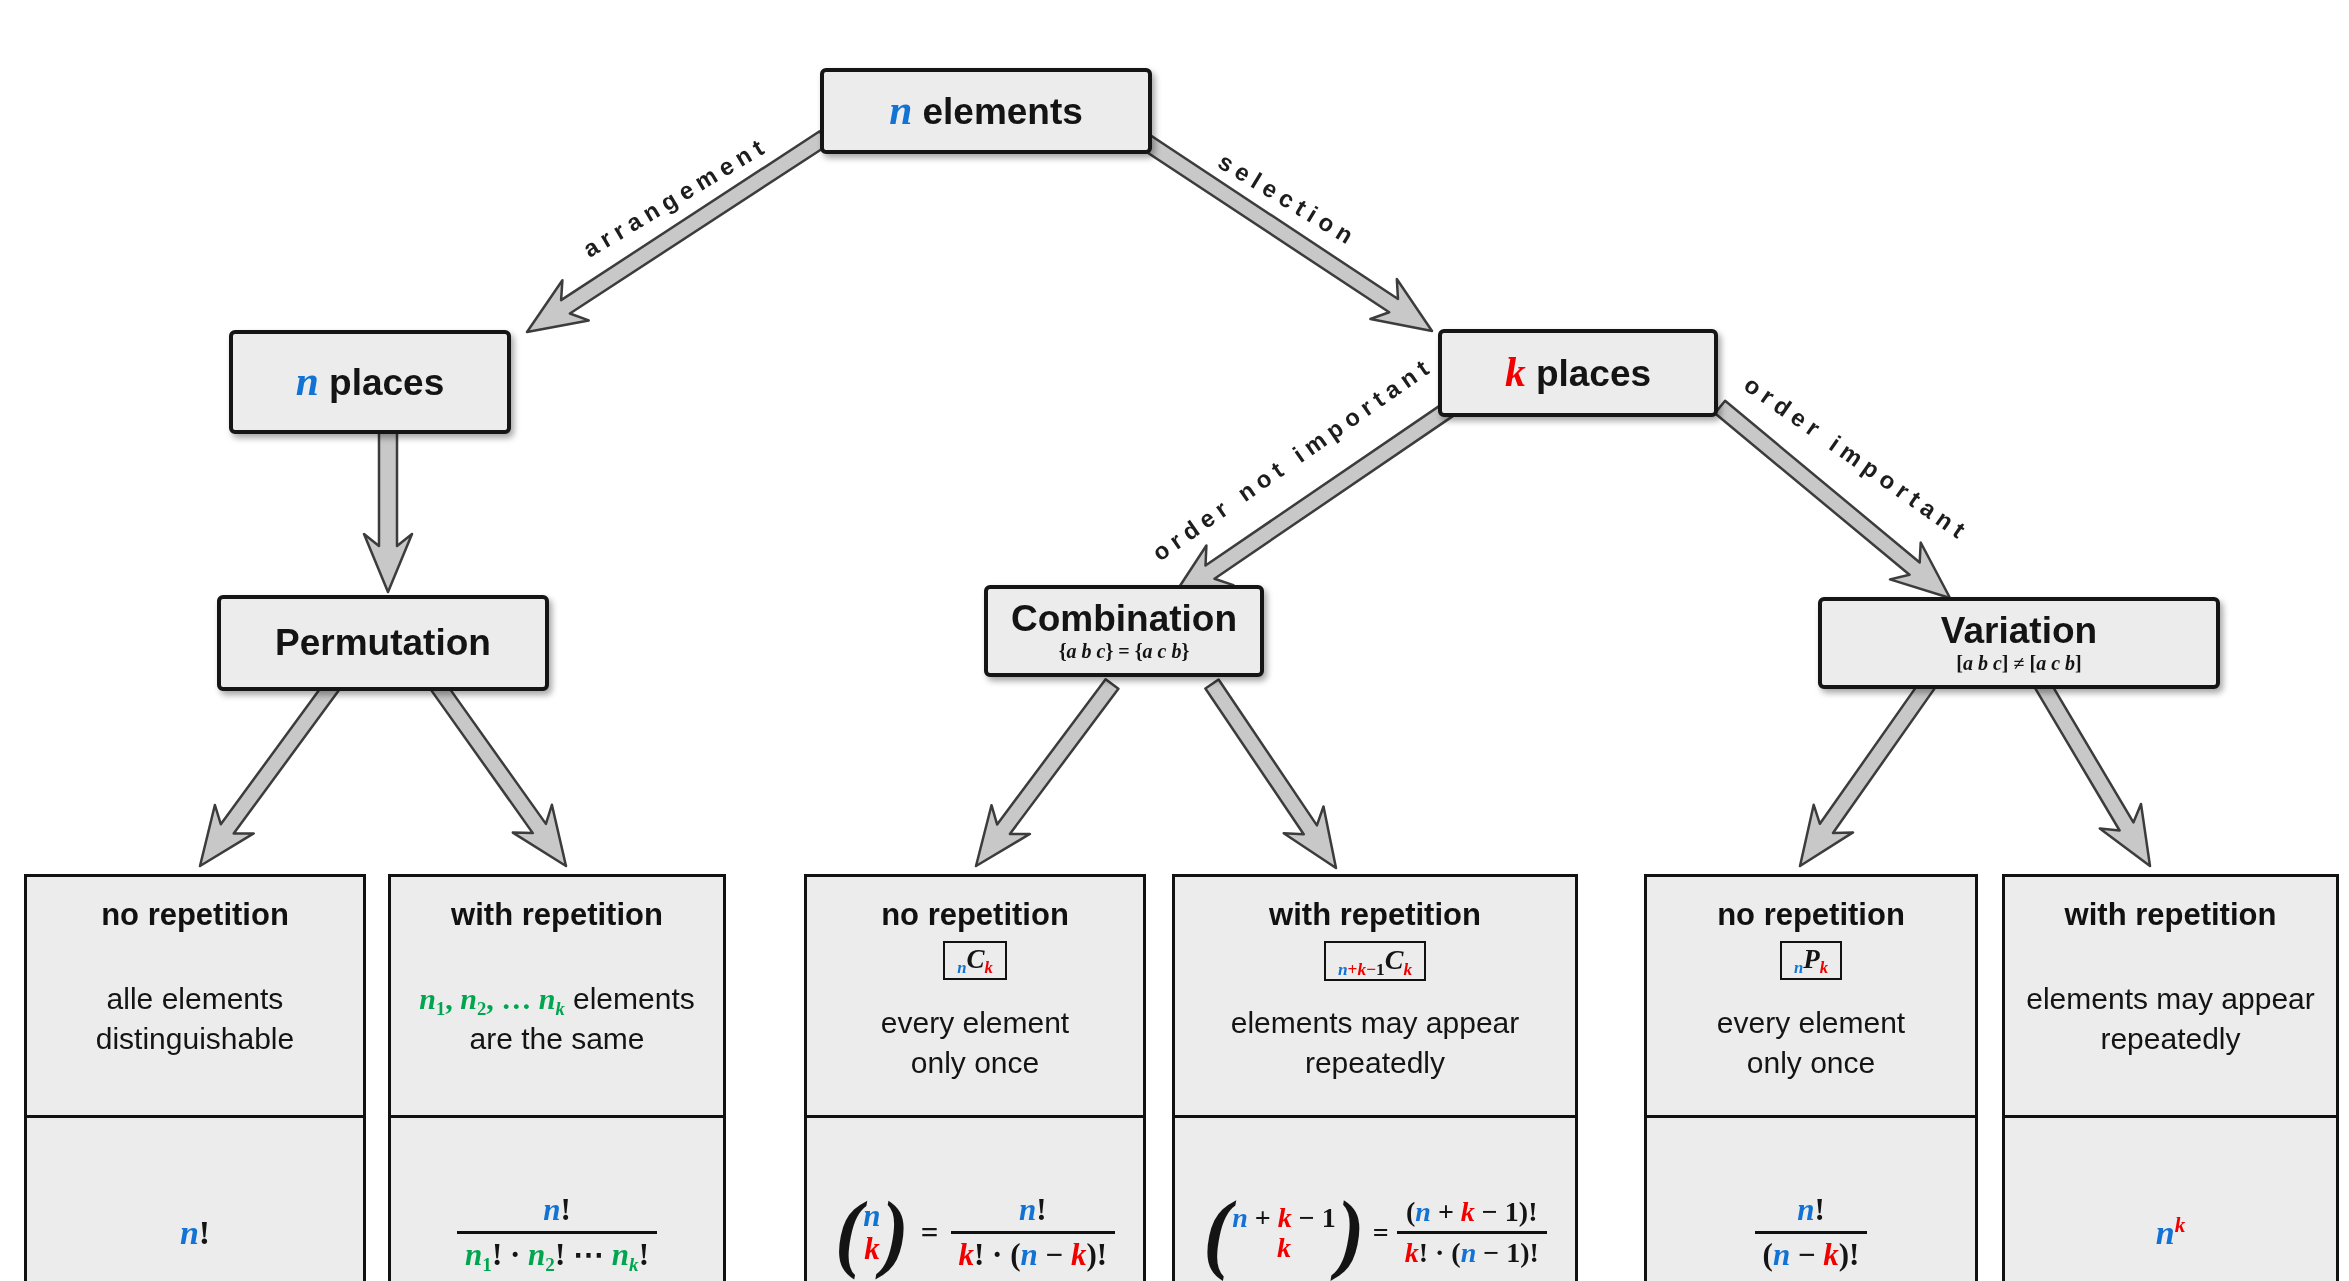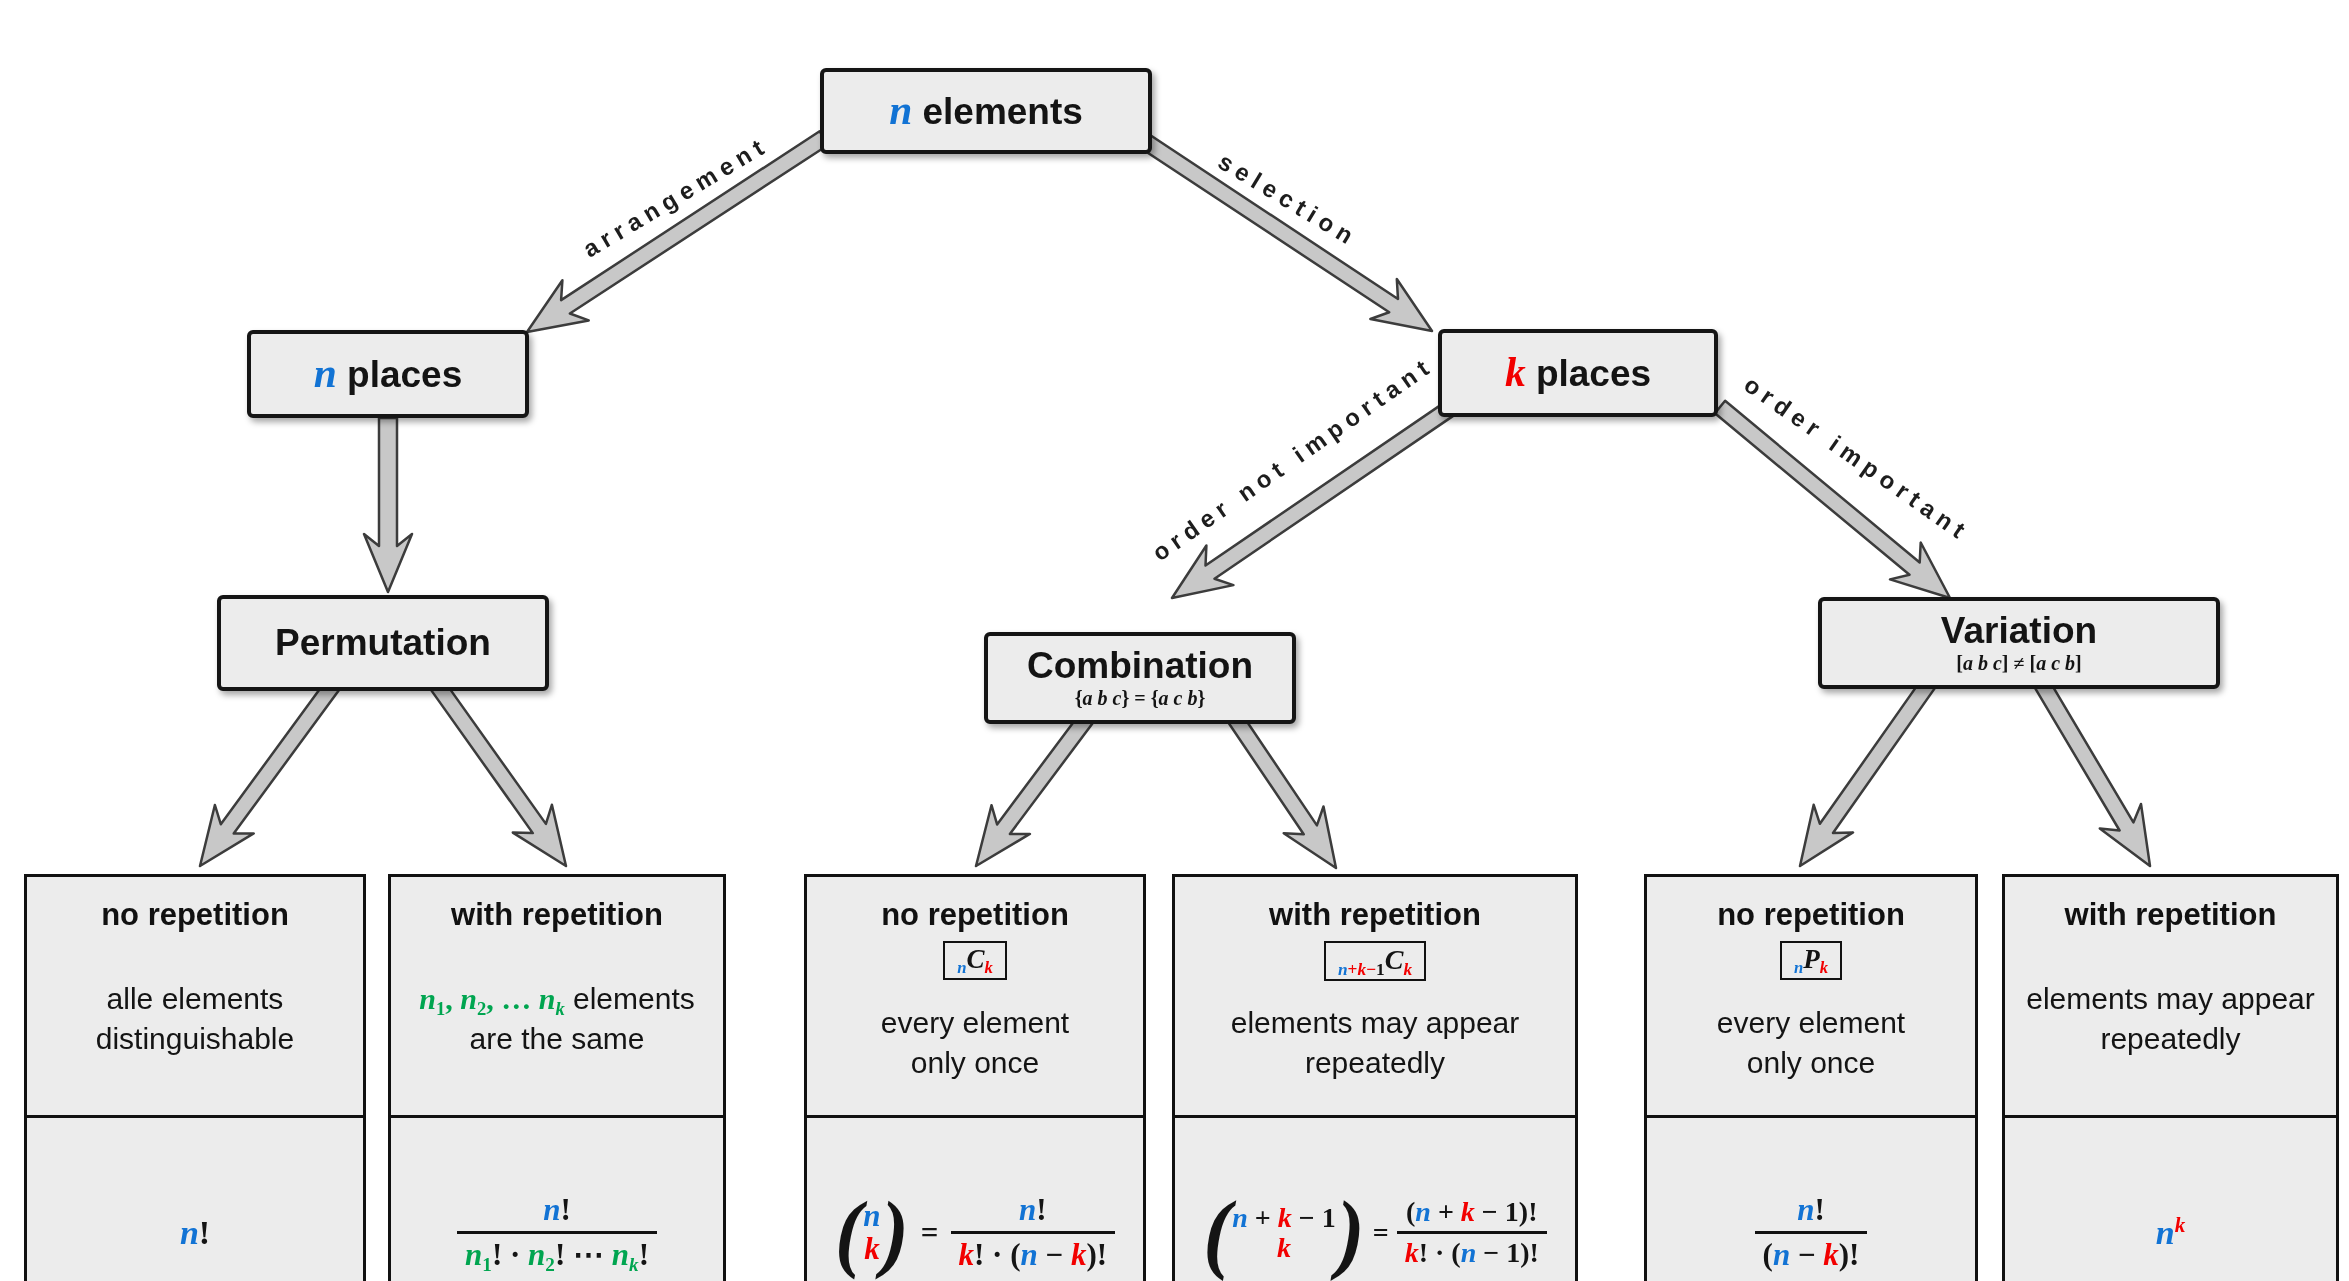--- a/index.html
+++ b/index.html
@@ -77,33 +77,33 @@
       <polygon points="1105.6,679.2 997.1,824.4 991.5,805.2 976.0,866.0 1029.9,833.9 1009.9,833.9 1118.4,688.8" fill="#C8C8C8" stroke="#3C3C3C" stroke-width="2.5" stroke-linejoin="round"></polygon>
       <polygon points="1205.4,688.5 1303.7,834.3 1283.7,833.3 1336.0,868.0 1323.5,806.5 1316.9,825.4 1218.6,679.5" fill="#C8C8C8" stroke="#3C3C3C" stroke-width="2.5" stroke-linejoin="round"></polygon>
       <polygon points="1921.5,679.4 1819.9,823.8 1813.7,804.8 1800.0,866.0 1853.0,832.4 1833.0,833.0 1934.5,688.6" fill="#C8C8C8" stroke="#3C3C3C" stroke-width="2.5" stroke-linejoin="round"></polygon>
       <polygon points="2035.1,688.1 2119.6,830.5 2099.8,828.4 2150.0,866.0 2141.0,803.9 2133.4,822.4 2048.9,679.9" fill="#C8C8C8" stroke="#3C3C3C" stroke-width="2.5" stroke-linejoin="round"></polygon>
     </svg>
 
   <div class="node" style="left:820px;top:68px;width:332px;height:86px">
     <div class="node-title math"><span class="c-b">n</span><span class="sans"> elements</span></div>
   </div>
 
-  <div class="node" style="left:247px;top:330px;width:282px;height:88px">
+  <div class="node" style="left:229px;top:330px;width:282px;height:104px">
     <div class="node-title math"><span class="c-b">n</span><span class="sans"> places</span></div>
   </div>
 
   <div class="node" style="left:1438px;top:329px;width:280px;height:88px">
     <div class="node-title math"><span class="c-r">k</span><span class="sans"> places</span></div>
   </div>
 
   <div class="node" style="left:217px;top:595px;width:332px;height:96px">
     <div class="node-title math"><span class="sans">Permutation</span></div>
   </div>
 
-  <div class="node" style="left:984px;top:632px;width:312px;height:92px">
+  <div class="node" style="left:984px;top:585px;width:280px;height:92px">
     <div class="node-title math"><span class="sans">Combination</span></div>
     <div class="node-sub math"><span class="up">{</span><span>a b c</span><span class="up">} = {</span><span>a c b</span><span class="up">}</span></div>
   </div>
 
   <div class="node" style="left:1818px;top:597px;width:402px;height:92px">
     <div class="node-title math"><span class="sans">Variation</span></div>
     <div class="node-sub math"><span class="up">[</span><span>a b c</span><span class="up">] ≠ [</span><span>a c b</span><span class="up">]</span></div>
   </div>
 
   <div class="edge-label" style="left:676px;top:197px;--rot:-31deg">arrangement</div>

